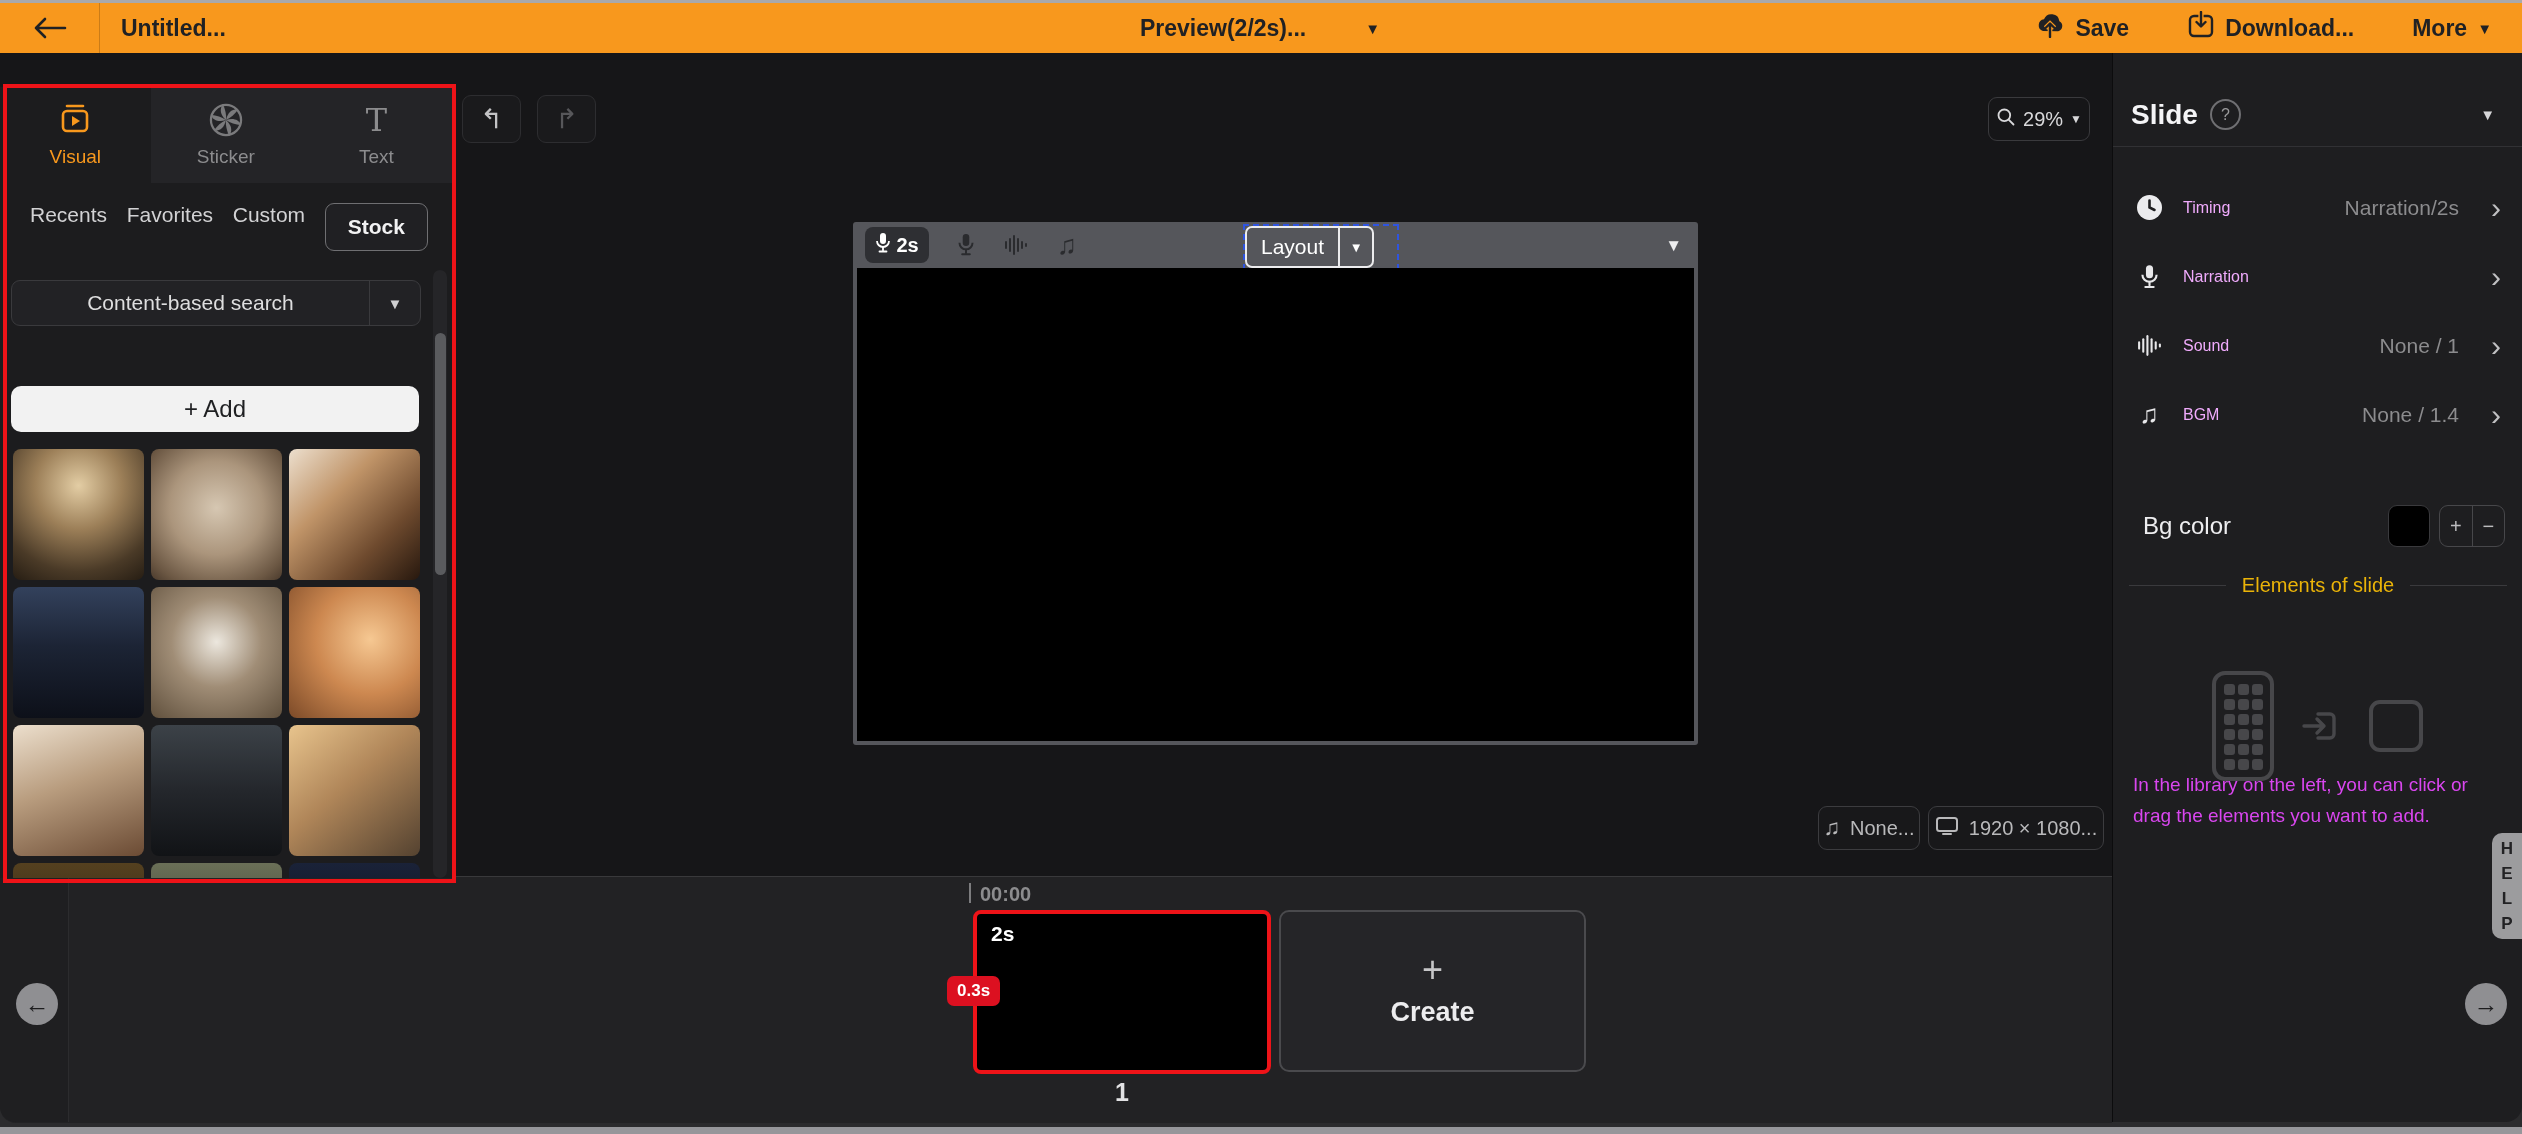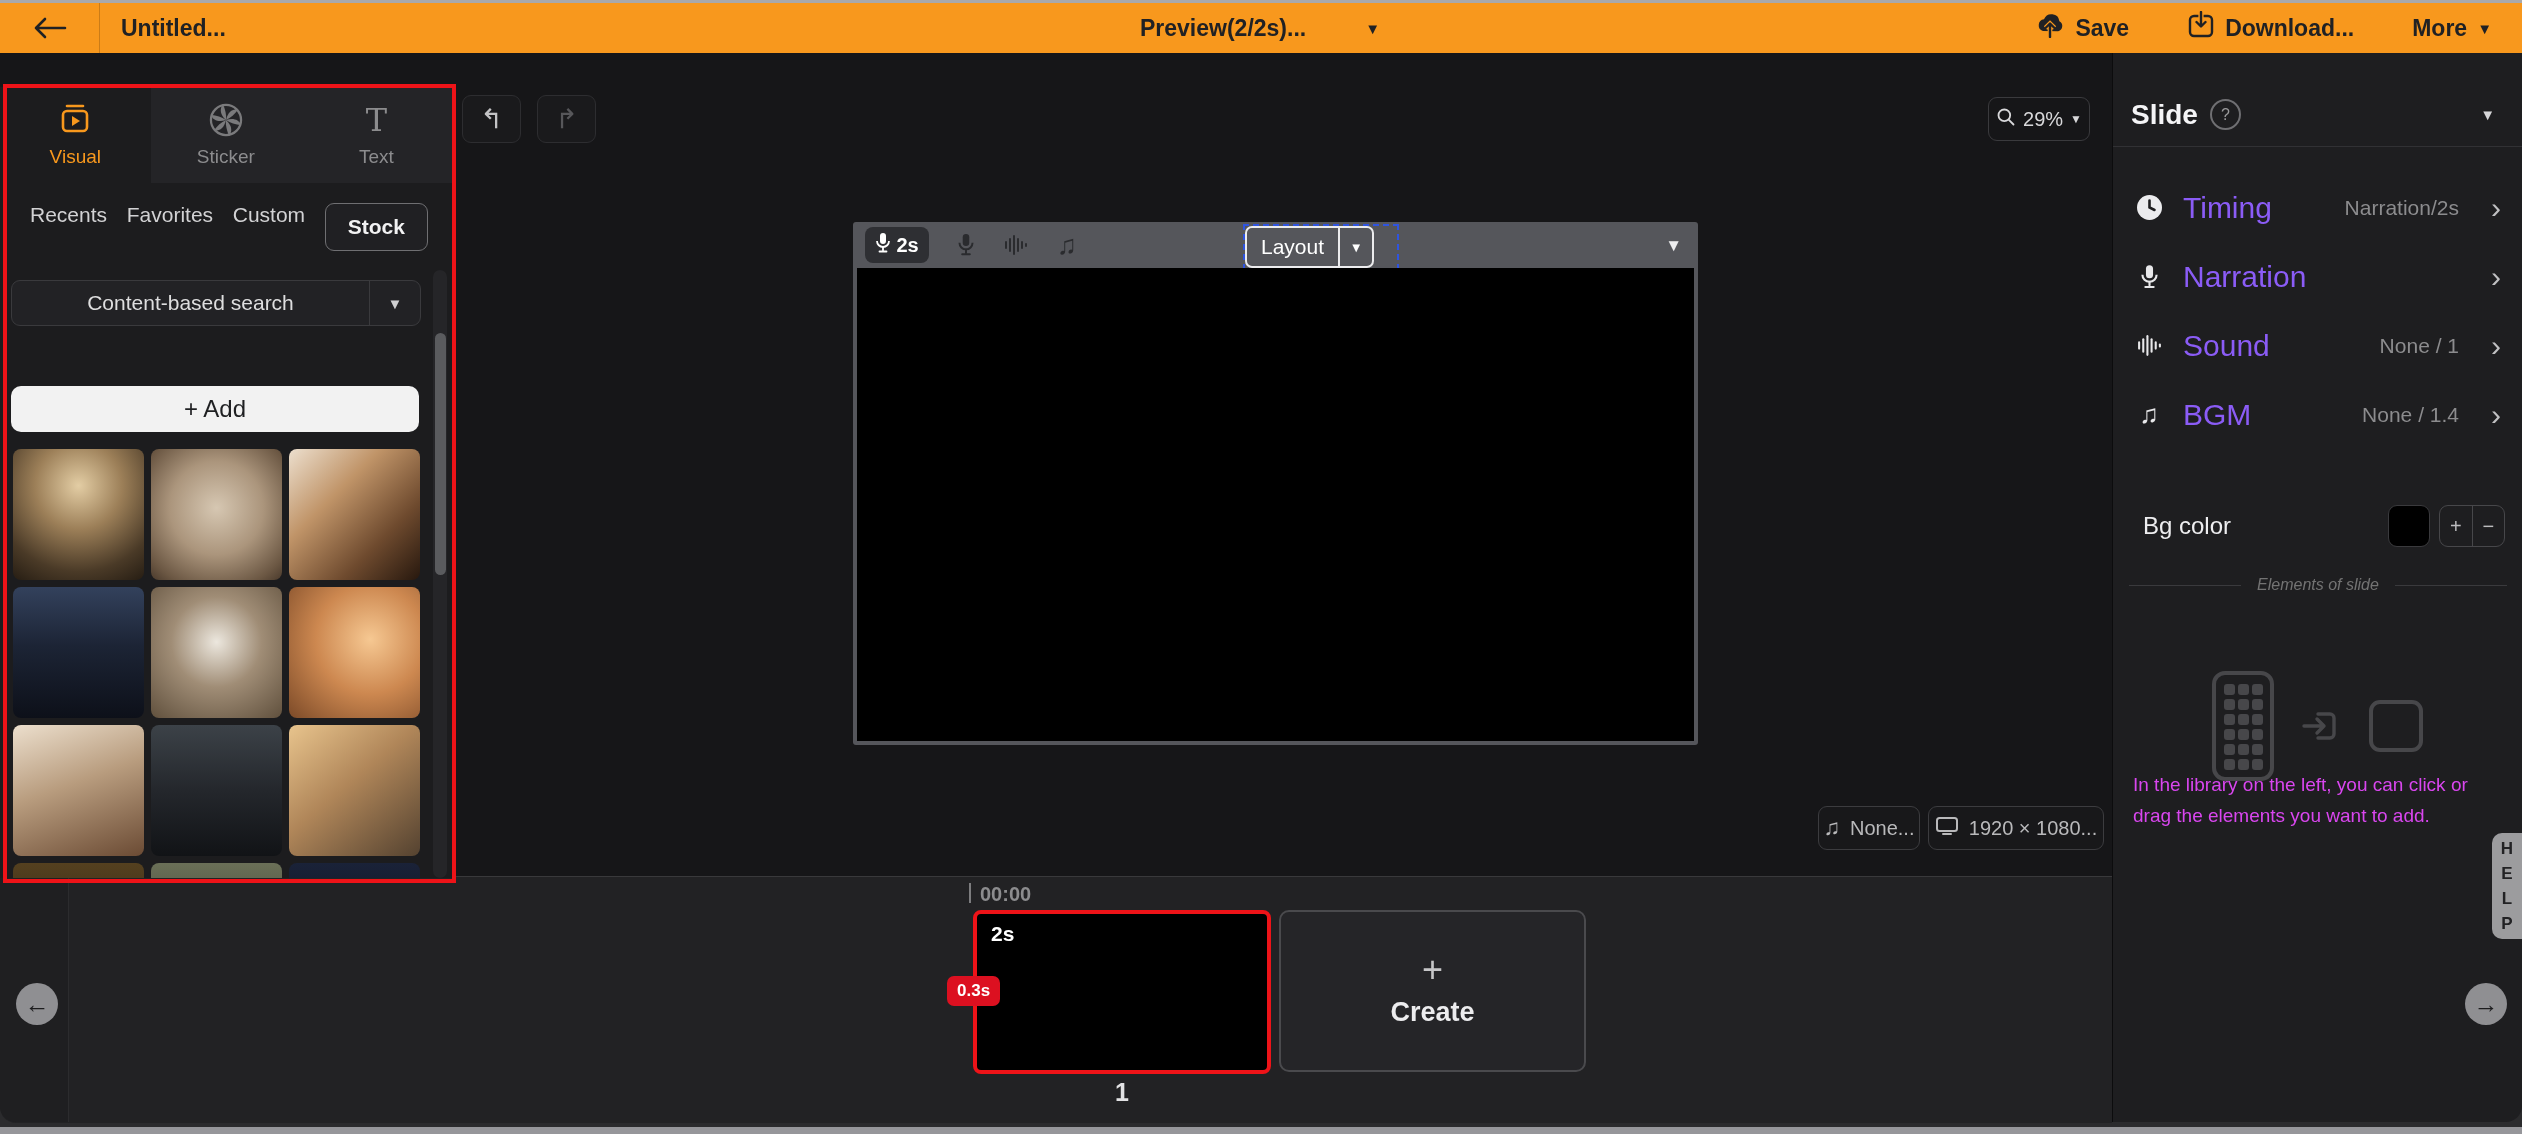--- a/index.html
+++ b/index.html
@@ -86,35 +86,35 @@
 
   
   .inspector{left:2112px;top:53px;width:410px;height:1069px;background:#1e1e20;border-left:1px solid #0c0c0d;border-radius:0 0 16px 0;z-index:8;box-sizing:border-box;}
   .insp-head{left:0;top:0;width:410px;height:93px;display:flex;align-items:center;padding:30px 28px 0 18px;box-sizing:border-box;gap:12px;}
   .insp-title{color:#f4f4f6;font-size:28px;font-weight:bold;}
   .q-circle{width:27px;height:27px;border:2px solid #6f6f72;border-radius:50%;color:#9a9a9c;font-size:16px;display:flex;align-items:center;justify-content:center;}
   .insp-head .caret{margin-left:auto;color:#d6d6d8;cursor:pointer;}
   .insp-divider{left:0;top:93px;width:410px;height:1px;background:#313134;}
   .insp-rows{left:0;top:120px;width:410px;}
   .irow{height:69px;display:flex;align-items:center;padding:0 22px 0 22px;box-sizing:border-box;gap:20px;cursor:pointer;}
-  .irow .ilabel{color:#8b5cf6;font-size:30px;}
+  .irow .ilabel{color:#f0abfc;font-size:16px;}
   .irow .ival{margin-left:auto;color:#8c8c8e;font-size:21px;}
   .irow .chev{color:#c0c0c2;font-size:30px;line-height:1;margin-left:12px;}
   .irow .icon26{width:28px;display:flex;justify-content:center;}
 
   .bgcolor-row{left:8px;top:452px;width:410px;height:42px;display:flex;align-items:center;padding:0 26px 0 22px;box-sizing:border-box;}
   .bgcolor-label{color:#ededef;font-size:24px;}
   .swatch{margin-left:auto;width:40px;height:40px;background:#000;border:1px solid #3a3a3d;border-radius:9px;cursor:pointer;}
   .pm-pill{margin-left:9px;width:64px;height:40px;border:1px solid #47474a;border-radius:9px;display:flex;cursor:pointer;}
   .pm-pill div{flex:1;display:flex;align-items:center;justify-content:center;color:#bcbcbe;font-size:20px;}
   .pm-pill .plus{border-right:1px solid #47474a;}
 
   .elements-div{left:0;top:518px;width:410px;height:28px;display:flex;align-items:center;gap:16px;padding:0 16px;box-sizing:border-box;}
   .elements-div .line{flex:1;height:1px;background:#3a3a3d;}
-  .elements-div .etxt{color:#737373;font-size:16px;font-style:italic;}
+  .elements-div .etxt{color:#eab308;font-size:20px;}
 
   .elements-illus{left:0;top:575px;width:410px;height:200px;display:flex;align-items:center;justify-content:center;gap:28px;}
   .hint{left:20px;top:716px;width:372px;color:#d946ef;font-size:19px;line-height:31px;}
 
   .help-tab{left:2492px;top:833px;width:30px;height:106px;background:#9c9c9e;border-radius:10px 0 0 10px;display:flex;flex-direction:column;align-items:center;justify-content:center;gap:1px;z-index:50;cursor:pointer;}
   .help-tab span{color:#222224;font-weight:bold;font-size:17px;line-height:24px;}
 
   
   .timeline{left:0;top:876px;width:2112px;height:246px;background:#222224;border-top:1px solid #39393b;border-radius:0 0 0 16px;z-index:6;}
   .tl-leftzone{left:0;top:877px;width:68px;height:245px;background:#1f1f21;border-right:1px solid #2c2c2e;border-radius:0 0 0 16px;z-index:6;}

